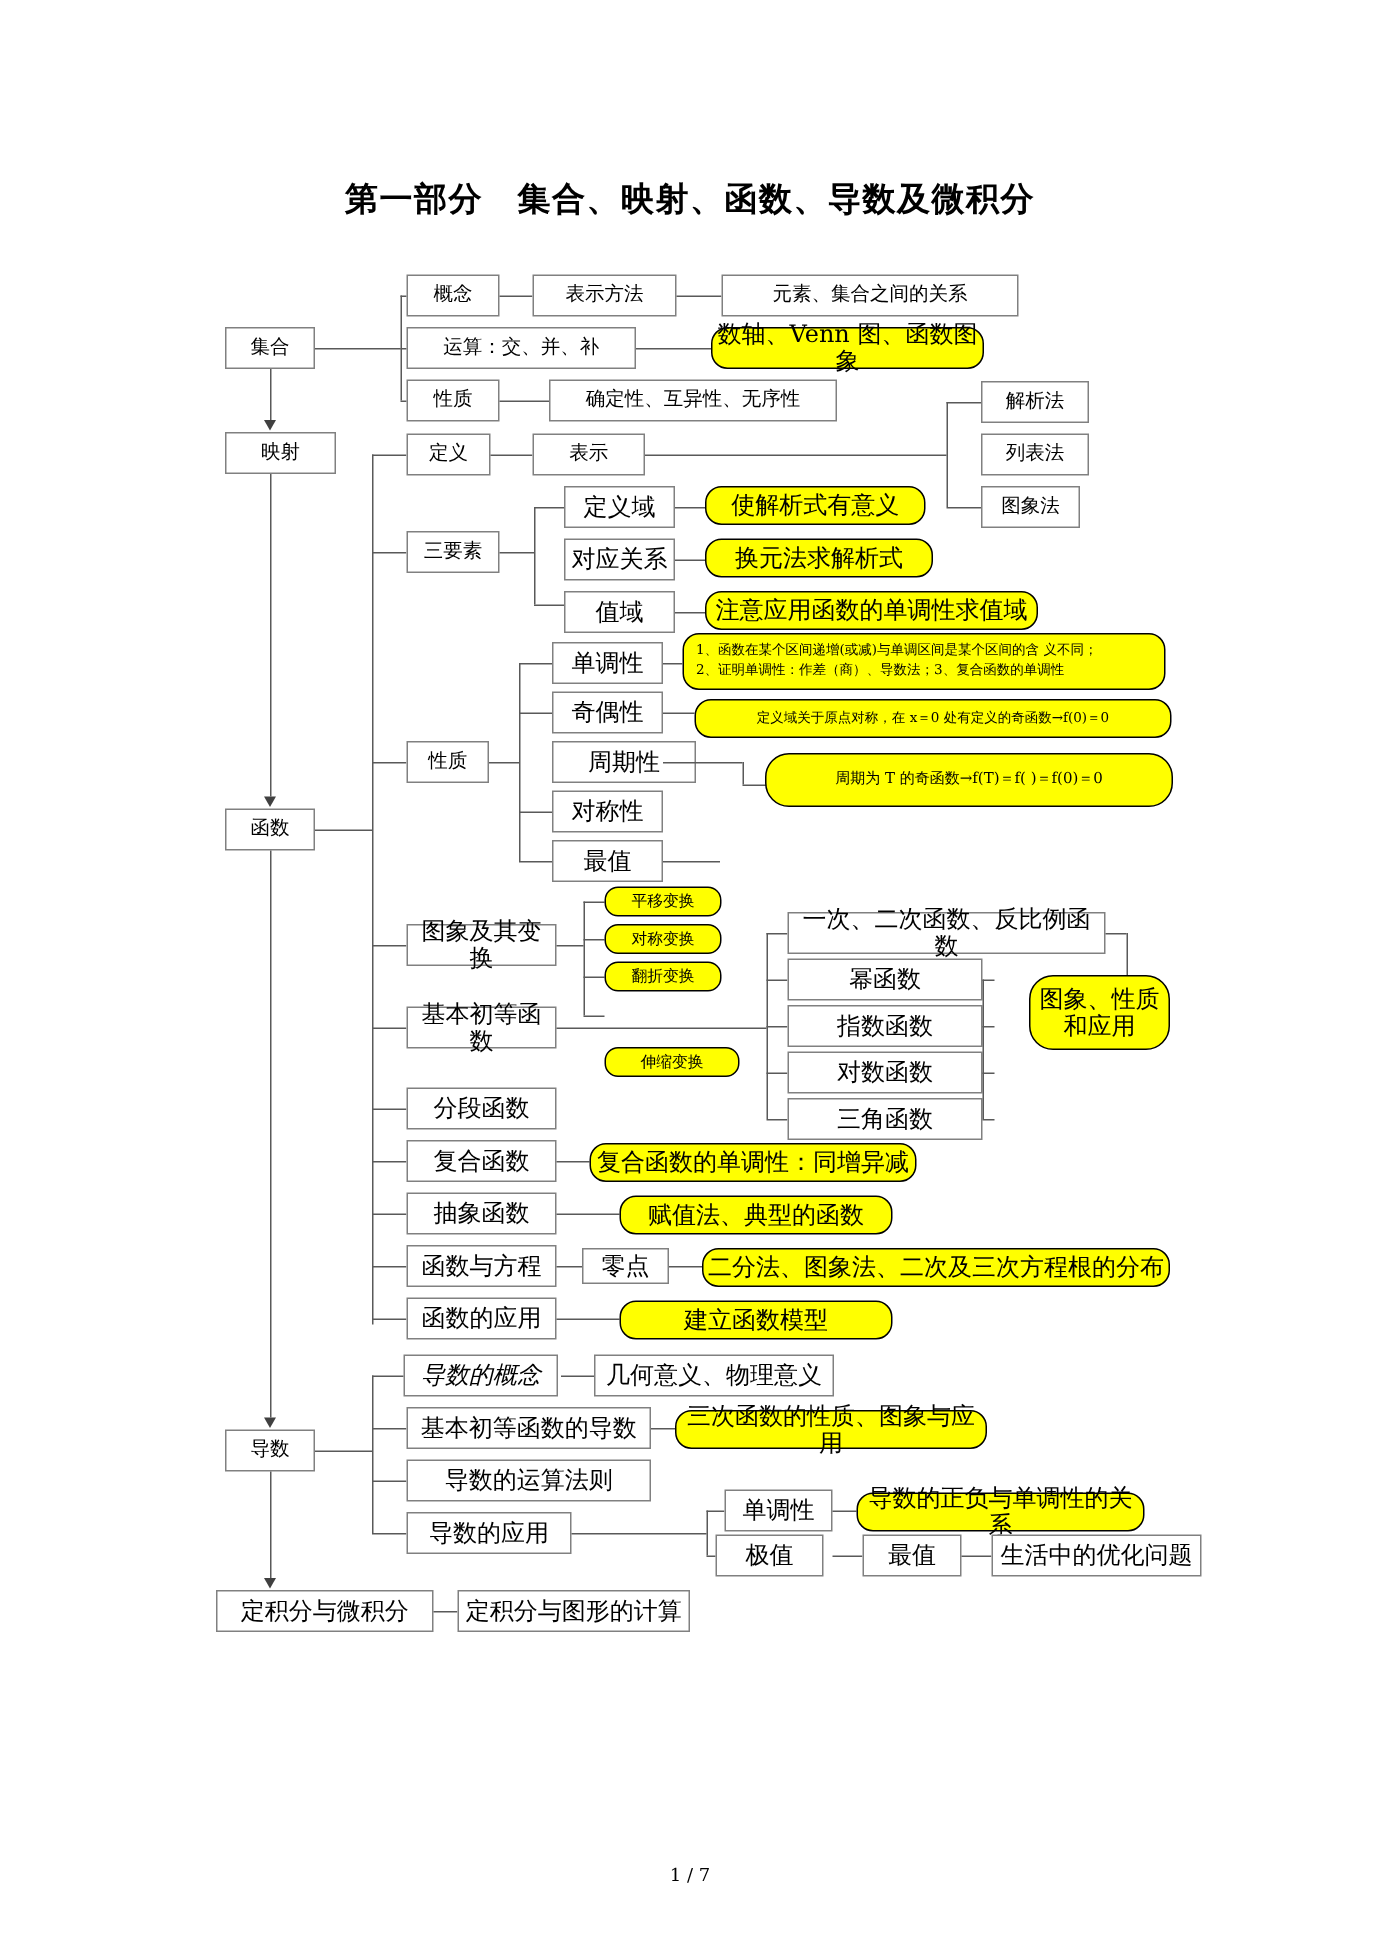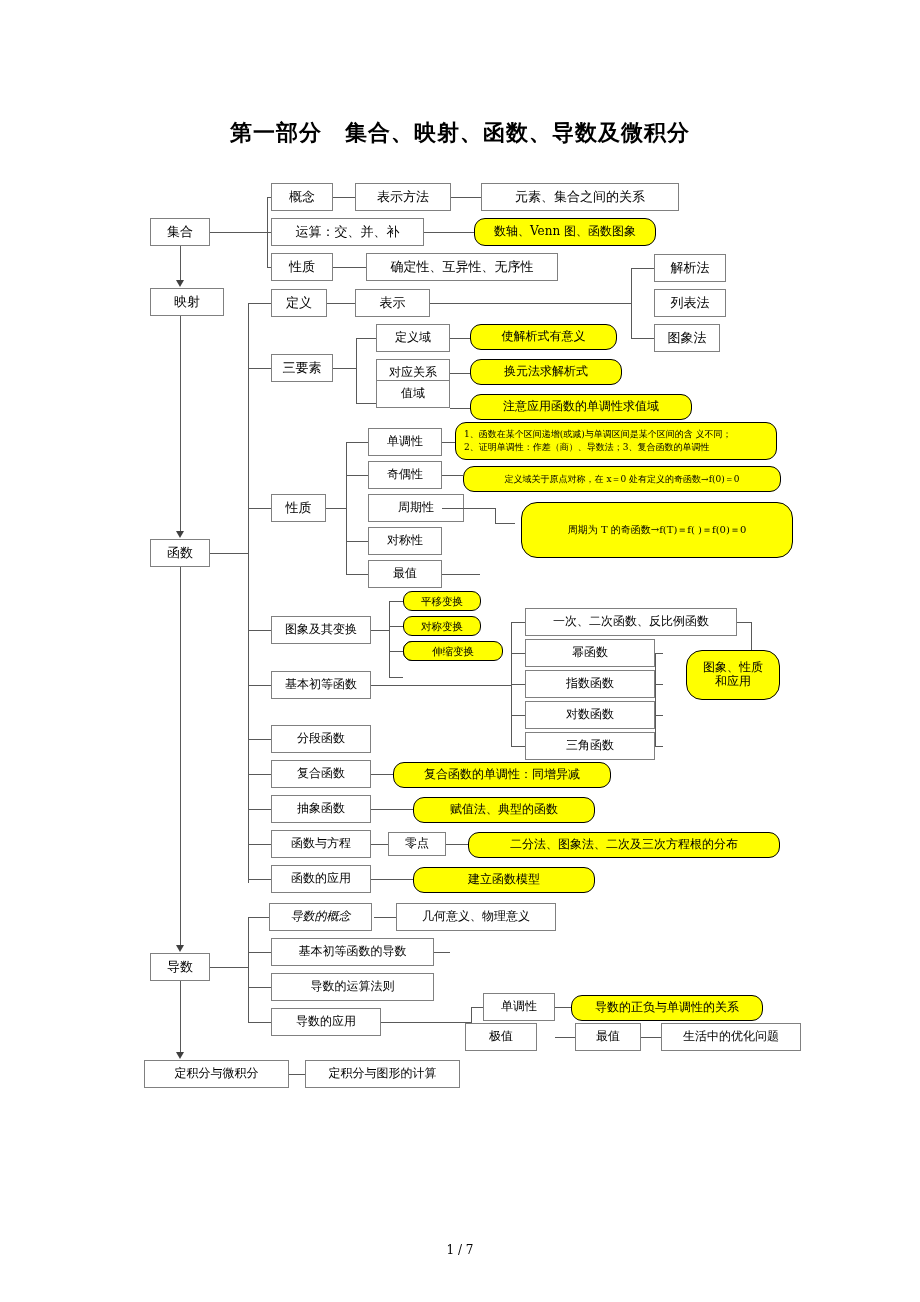--- a/index.html
+++ b/index.html
@@ -61,21 +61,21 @@
   .node.yellow {
     background: #ffff00;
     border: 1.4px solid #000000;
     border-radius: 11px;
   }
   .node.yellow.small {
     border-radius: 9px;
     font-size: 10.5px;
   }
   .node.fs11 { font-size: 11px; }
-  .node.fs12 { font-size: 12px; }
+  .node.fs12 { font-size: 16px; }
   .node.fs10 { font-size: 10px; }
   .node.fs9  { font-size: 9px; }
   .node.bigradius { border-radius: 16px; }
   .line {
     position: absolute;
     background: #595959;
   }
   .line.h { height: 1px; }
   .line.v { width: 1px; }
   .arrow {
@@ -156,21 +156,21 @@
   <div class="line h" style="left:356px; top:403px; width:20px;"></div>
 
   <div class="node fs12" style="left:376px; top:324px; width:74px; height:28px;">定义域</div>
   <div class="line h" style="left:450px; top:338px; width:20px;"></div>
   <div class="node yellow fs12" style="left:470px; top:324px; width:147px; height:26px;">使解析式有意义</div>
 
   <div class="node fs12" style="left:376px; top:359px; width:74px; height:28px;">对应关系</div>
   <div class="line h" style="left:450px; top:373px; width:20px;"></div>
   <div class="node yellow fs12" style="left:470px; top:359px; width:152px; height:26px;">换元法求解析式</div>
 
-  <div class="node fs12" style="left:376px; top:380px; width:74px; height:28px;">值域</div>
+  <div class="node fs12" style="left:376px; top:394px; width:74px; height:28px;">值域</div>
   <div class="line h" style="left:450px; top:408px; width:20px;"></div>
   <div class="node yellow fs12" style="left:470px; top:394px; width:222px; height:26px;">注意应用函数的单调性求值域</div>
 
   <div class="line h" style="left:248px; top:508px; width:23px;"></div>
   <div class="node" style="left:271px; top:494px; width:55px; height:28px;">性质</div>
   <div class="line h" style="left:326px; top:508px; width:20px;"></div>
   <div class="line v" style="left:346px; top:442px; height:132px;"></div>
   <div class="line h" style="left:346px; top:442px; width:22px;"></div>
   <div class="line h" style="left:346px; top:475px; width:22px;"></div>
   <div class="line h" style="left:346px; top:541px; width:22px;"></div>
@@ -182,40 +182,40 @@
   <div class="line h" style="left:442px; top:442px; width:13px;"></div>
 
   <div class="node fs12" style="left:368px; top:461px; width:74px; height:28px;">奇偶性</div>
   <div class="line h" style="left:442px; top:475px; width:21px;"></div>
   <div class="node yellow fs9" style="left:463px; top:466px; width:318px; height:26px;">定义域关于原点对称，在 x＝0 处有定义的奇函数→f(0)＝0</div>
 
   <div class="node fs12" style="left:368px; top:494px; width:96px; height:28px;text-align:center;">周期性</div>
   <div class="line h" style="left:442px; top:508px; width:53px;"></div>
   <div class="line v" style="left:495px; top:508px; height:15px;"></div>
   <div class="line h" style="left:495px; top:523px; width:20px;"></div>
-  <div class="node yellow fs10 bigradius" style="left:510px; top:502px; width:272px; height:56px;margin-left:11px;">周期为 T 的奇函数→f(T)＝f( )＝f(0)＝0</div>
+  <div class="node yellow fs10 bigradius" style="left:510px; top:502px; width:272px; height:36px;">周期为 T 的奇函数→f(T)＝f( )＝f(0)＝0</div>
 
   <div class="node fs12" style="left:368px; top:527px; width:74px; height:28px;">对称性</div>
 
   <div class="node fs12" style="left:368px; top:560px; width:74px; height:28px;">最值</div>
   <div class="line h" style="left:442px; top:574px; width:38px;"></div>
 
   <div class="line h" style="left:248px; top:630px; width:23px;"></div>
   <div class="node fs12" style="left:271px; top:616px; width:100px; height:28px;">图象及其变换</div>
   <div class="line h" style="left:371px; top:630px; width:18px;"></div>
   <div class="line v" style="left:389px; top:601px; height:76px;"></div>
   <div class="line h" style="left:389px; top:601px; width:14px;"></div>
   <div class="line h" style="left:389px; top:626px; width:14px;"></div>
   <div class="line h" style="left:389px; top:651px; width:14px;"></div>
   <div class="line h" style="left:389px; top:677px; width:14px;"></div>
 
   <div class="node yellow small" style="left:403px; top:591px; width:78px; height:20px;">平移变换</div>
   <div class="node yellow small" style="left:403px; top:616px; width:78px; height:20px;">对称变换</div>
   <div class="node yellow small" style="left:403px; top:641px; width:78px; height:20px;">翻折变换</div>
-  <div class="node yellow small" style="left:403px; top:641px; width:100px; height:20px;">伸缩变换</div>
+  <div class="node yellow small" style="left:403px; top:698px; width:90px; height:20px;">伸缩变换</div>
 
   <div class="line h" style="left:248px; top:685px; width:23px;"></div>
   <div class="node fs12" style="left:271px; top:671px; width:100px; height:28px;">基本初等函数</div>
   <div class="line h" style="left:371px; top:685px; width:140px;"></div>
   <div class="line v" style="left:511px; top:622px; height:124px;"></div>
   <div class="line h" style="left:511px; top:622px; width:14px;"></div>
   <div class="line h" style="left:511px; top:653px; width:14px;"></div>
   <div class="line h" style="left:511px; top:684px; width:14px;"></div>
   <div class="line h" style="left:511px; top:715px; width:14px;"></div>
   <div class="line h" style="left:511px; top:746px; width:14px;"></div>
@@ -267,34 +267,35 @@
   <div class="line h" style="left:248px; top:952px; width:23px;"></div>
   <div class="line h" style="left:248px; top:987px; width:23px;"></div>
   <div class="line h" style="left:248px; top:1022px; width:23px;"></div>
 
   <div class="node fs12" style="left:269px; top:903px; width:103px; height:28px;font-style:italic;">导数的概念</div>
   <div class="line h" style="left:374px; top:917px; width:22px;"></div>
   <div class="node fs12" style="left:396px; top:903px; width:160px; height:28px;">几何意义、物理意义</div>
 
   <div class="node fs12" style="left:271px; top:938px; width:163px; height:28px;">基本初等函数的导数</div>
   <div class="line h" style="left:434px; top:952px; width:16px;"></div>
+  <div class="node yellow fs12" style="left:450px; top:940px; width:208px; height:26px;">三次函数的性质、图象与应用</div>
 
   <div class="node fs12" style="left:271px; top:973px; width:163px; height:28px;">导数的运算法则</div>
 
   <div class="node fs12" style="left:271px; top:1008px; width:110px; height:28px;">导数的应用</div>
   <div class="line h" style="left:381px; top:1022px; width:90px;"></div>
   <div class="line v" style="left:471px; top:1007px; height:30px;"></div>
   <div class="line h" style="left:471px; top:1007px; width:12px;"></div>
   <div class="line h" style="left:471px; top:1037px; width:12px;"></div>
 
   <div class="node fs12" style="left:483px; top:993px; width:72px; height:28px;">单调性</div>
   <div class="line h" style="left:555px; top:1007px; width:16px;"></div>
   <div class="node yellow fs12" style="left:571px; top:995px; width:192px; height:26px;">导数的正负与单调性的关系</div>
 
-  <div class="node fs12" style="left:465px; top:1023px; width:72px; height:28px;">极值</div>
+  <div class="node fs12" style="left:477px; top:1023px; width:72px; height:28px;">极值</div>
   <div class="line h" style="left:555px; top:1037px; width:20px;"></div>
   <div class="node fs12" style="left:575px; top:1023px; width:66px; height:28px;">最值</div>
   <div class="line h" style="left:641px; top:1037px; width:20px;"></div>
   <div class="node fs12" style="left:661px; top:1023px; width:140px; height:28px;">生活中的优化问题</div>
 
   <div class="line h" style="left:289px; top:1074px; width:16px;"></div>
   <div class="node fs12" style="left:305px; top:1060px; width:155px; height:28px;">定积分与图形的计算</div>
 
   <div id="footer">1 / 7</div>
 </div>

